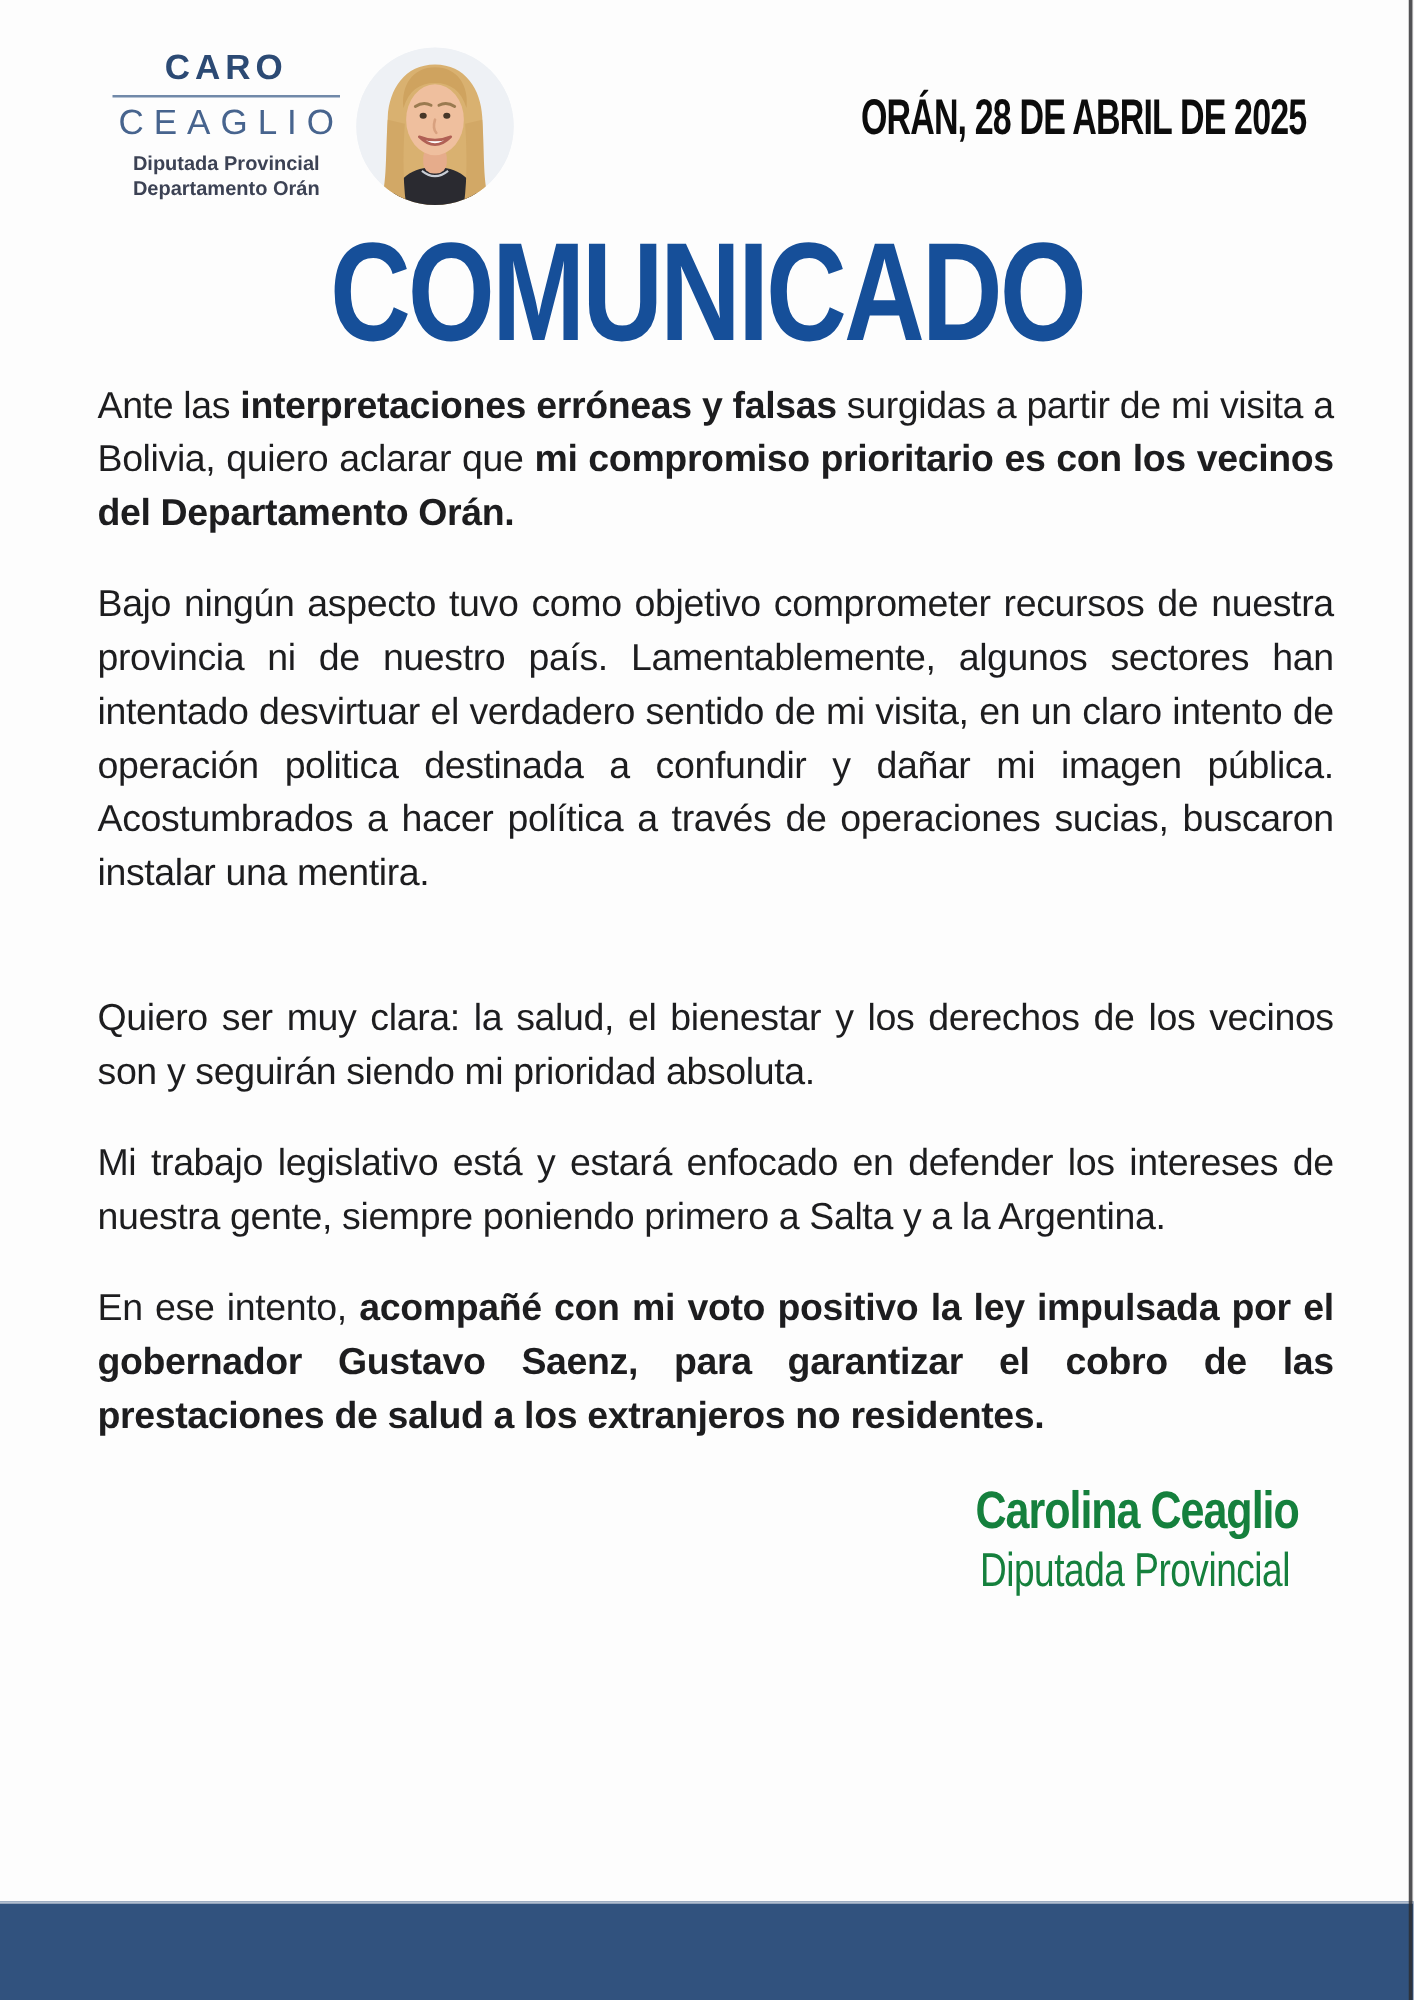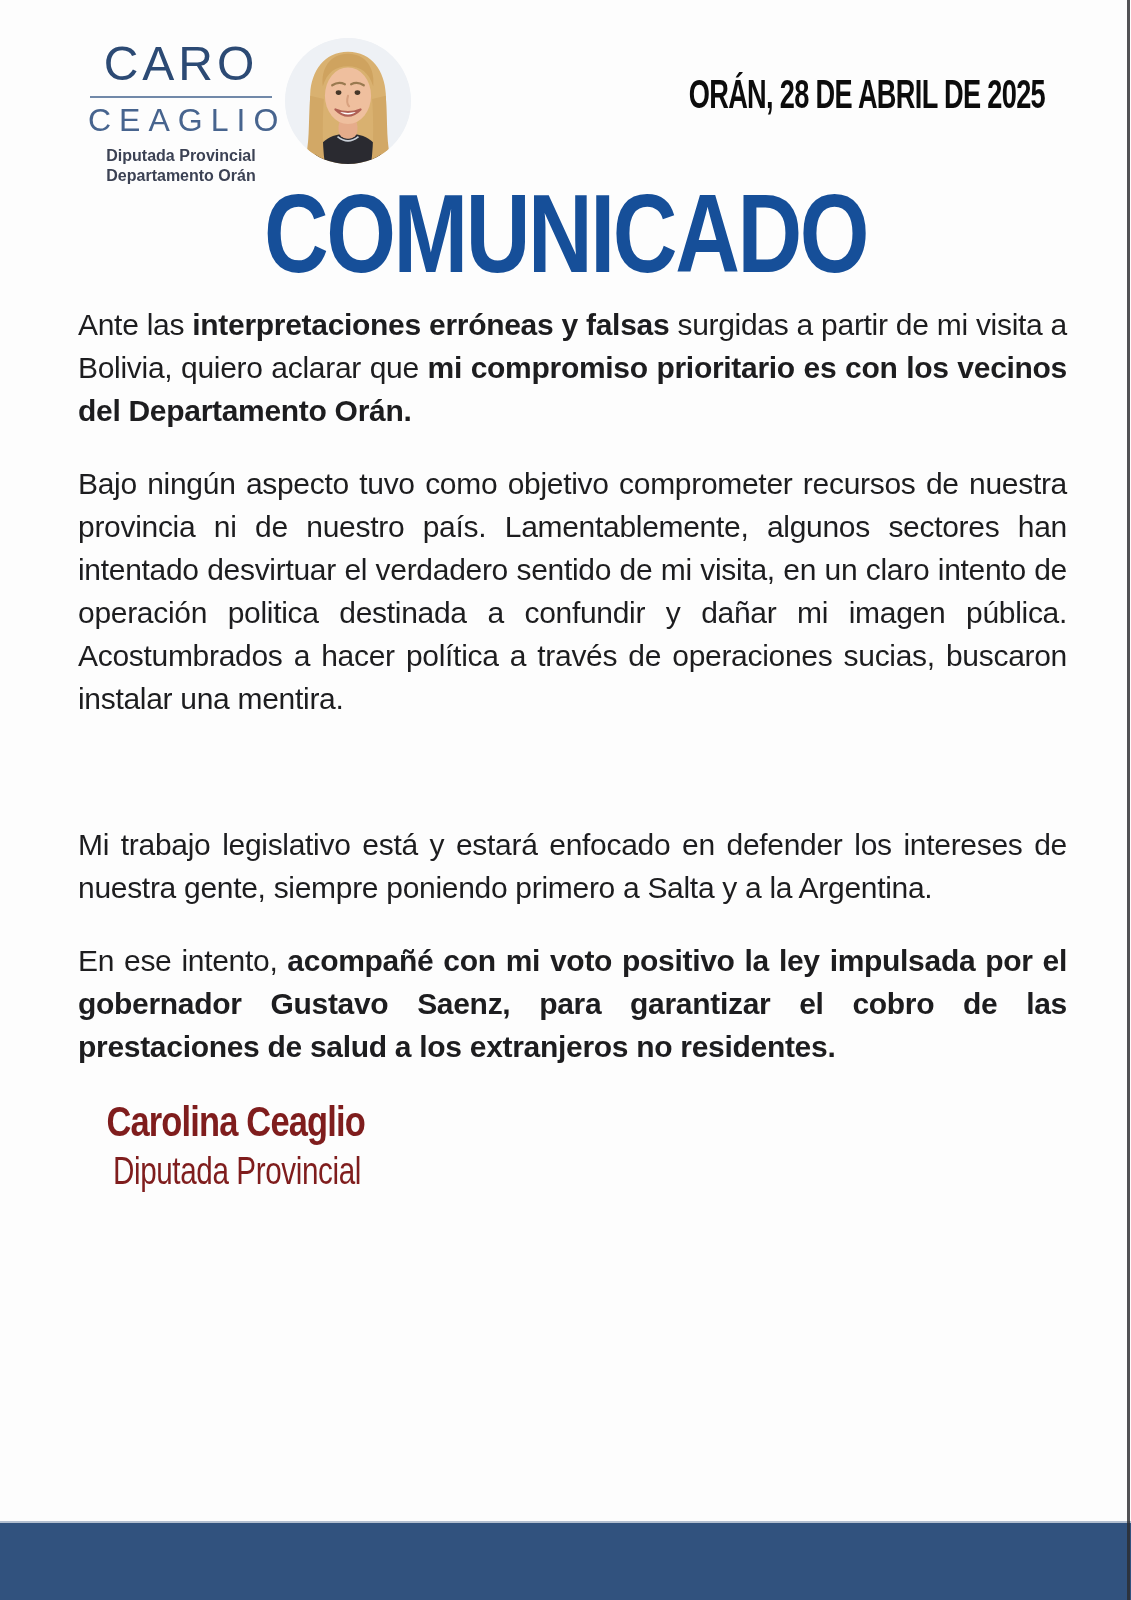--- a/index.html
+++ b/index.html
@@ -4,26 +4,26 @@
 <style>
   html,body{margin:0;padding:0;background:#e8e8e8;}
   .page{
     position:relative;width:1131px;height:1600px;margin:0 auto;
     background:#fdfdfd;overflow:hidden;
     font-family:"Liberation Sans",sans-serif;color:#1d1d1f;
   }
   
   .logo{position:absolute;left:88px;top:40px;width:186px;text-align:center;}
   .logo-caro{
-    font-size:48px;font-weight:normal;letter-spacing:4px;line-height:1;
+    font-size:28px;font-weight:bold;letter-spacing:4px;line-height:1;
     color:var(--logo-navy,#2c4a74);
   }
   .logo-rule{height:2px;background:#7189a9;margin:8px 2px 6px;}
   .logo-ceaglio{
-    font-size:32px;letter-spacing:8px;margin-right:-8px;line-height:1;
+    font-size:28px;letter-spacing:8px;margin-right:-8px;line-height:1;
     color:var(--logo-blue,#47648e);
   }
   .logo-role{
     margin-top:10px;font-size:16px;font-weight:bold;line-height:1.28;
     color:var(--logo-role-gray,#3c4254);
   }
   .avatar{
     position:absolute;left:285px;top:38px;width:126px;height:126px;
     border-radius:50%;overflow:hidden;background:#eef1f5;
   }
@@ -41,21 +41,21 @@
     transform:scaleX(0.80);transform-origin:50% 50%;white-space:nowrap;
   }
   
   .body-text{position:absolute;left:78px;right:64px;top:303px;}
   .para{
     font-size:30px;line-height:43px;letter-spacing:-0.3px;
     text-align:justify;margin:0 0 30px;color:#1d1d1f;
   }
   .para b{font-weight:bold;}
   
-  .signature{text-align:left;margin-top:14px;color:#7f1d1d;}
+  .signature{text-align:right;margin-top:14px;color:#15803d;}
   .sig-name{
     display:inline-block;font-size:42px;font-weight:bold;letter-spacing:-1px;
     transform:scaleX(0.82);transform-origin:50% 50%;white-space:nowrap;
   }
   .sig-role{
     display:block;margin-top:4px;
   }
   .sig-role span{
     display:inline-block;font-size:38px;letter-spacing:-0.5px;
     transform:scaleX(0.78);transform-origin:50% 50%;white-space:nowrap;
@@ -117,21 +117,21 @@
   </div>
 
   <div class="date">ORÁN, 28 DE ABRIL DE 2025</div>
 
   <div class="title">COMUNICADO</div>
 
   <div class="body-text">
     <div>
         <p class="para"><span>Ante las </span><b>interpretaciones erróneas y falsas</b><span> surgidas a partir de mi visita a Bolivia, quiero aclarar que </span><b>mi compromiso prioritario es con los vecinos del Departamento Orán.</b></p>
         <p class="para"><span>Bajo ningún aspecto tuvo como objetivo comprometer recursos de nuestra provincia ni de nuestro país. Lamentablemente, algunos sectores han intentado desvirtuar el verdadero sentido de mi visita, en un claro intento de operación politica destinada a confundir y dañar mi imagen pública. Acostumbrados a hacer política a través de operaciones sucias, buscaron instalar una mentira.</span></p>
-        <p class="para"><br></p>
+        <p class="para"><br><span>Quiero ser muy clara: la salud, el bienestar y los derechos de los vecinos son y seguirán siendo mi prioridad absoluta.</span></p>
         <p class="para"><span>Mi trabajo legislativo está y estará enfocado en defender los intereses de nuestra gente, siempre poniendo primero a Salta y a la Argentina.</span></p>
         <p class="para"><span>En ese intento, </span><b>acompañé con mi voto positivo la ley impulsada por el gobernador Gustavo Saenz, para garantizar el cobro de las prestaciones de salud a los extranjeros no residentes.</b></p>
       </div>
     <div class="signature">
       <span class="sig-name">Carolina Ceaglio</span>
       <span class="sig-role"><span>Diputada Provincial</span></span>
     </div>
   </div>
 
   <div class="footer"></div>

